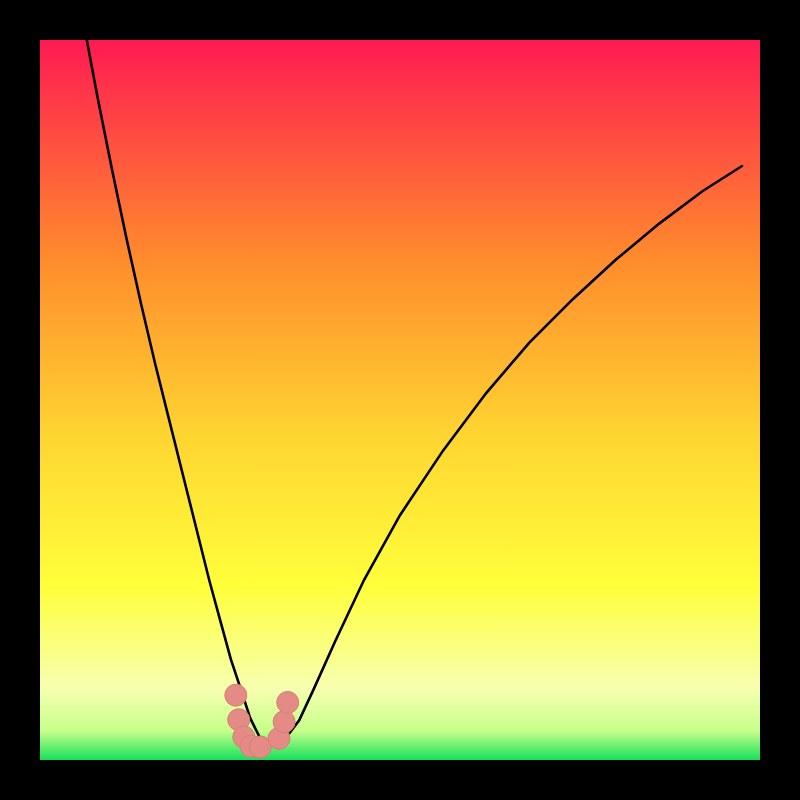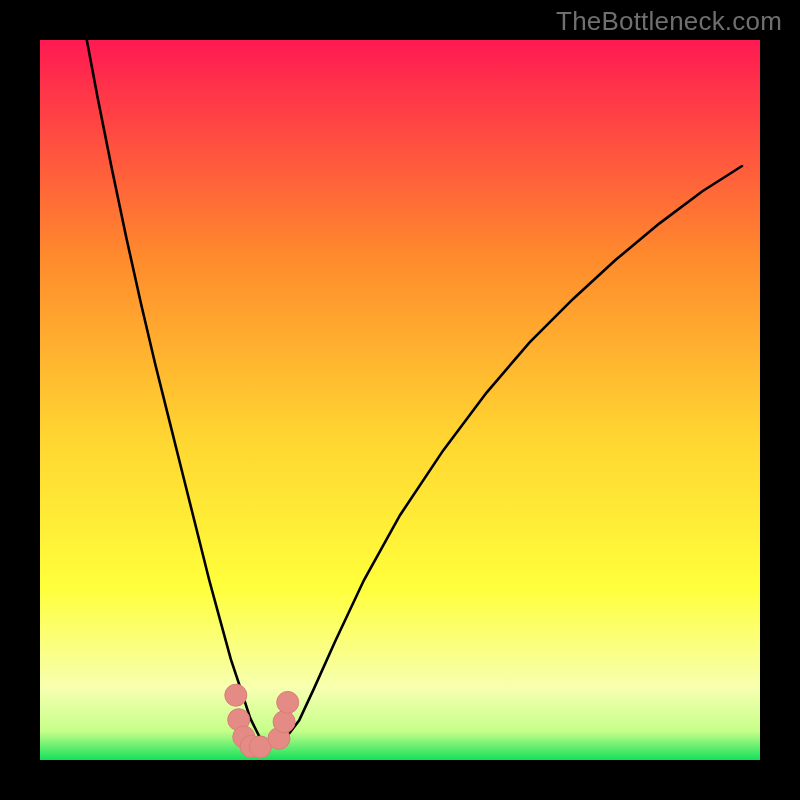--- a/index.html
+++ b/index.html
@@ -33,21 +33,20 @@
     top: 0;
     width: 800px;
     height: 800px;
     z-index: 1;
   }
 </style>
 </head>
 <body>
 
 <div class="stage">
-  <div class="watermark">TheBottleneck.com</div>
   <svg class="plot" viewBox="0 0 800 800">
     <defs>
       <linearGradient id="bgGrad" x1="0" y1="0" x2="0" y2="1">
         <stop id="g0" offset="0%" stop-color="#ff1a52"></stop>
         <stop id="g1" offset="30%" stop-color="#ff8a2d"></stop>
         <stop id="g2" offset="55%" stop-color="#ffd531"></stop>
         <stop id="g3" offset="76%" stop-color="#ffff3b"></stop>
         <stop id="g4" offset="90%" stop-color="#f7ffb0"></stop>
         <stop id="g5" offset="96%" stop-color="#c6ff8a"></stop>
         <stop id="g6" offset="100%" stop-color="#14e05a"></stop>

